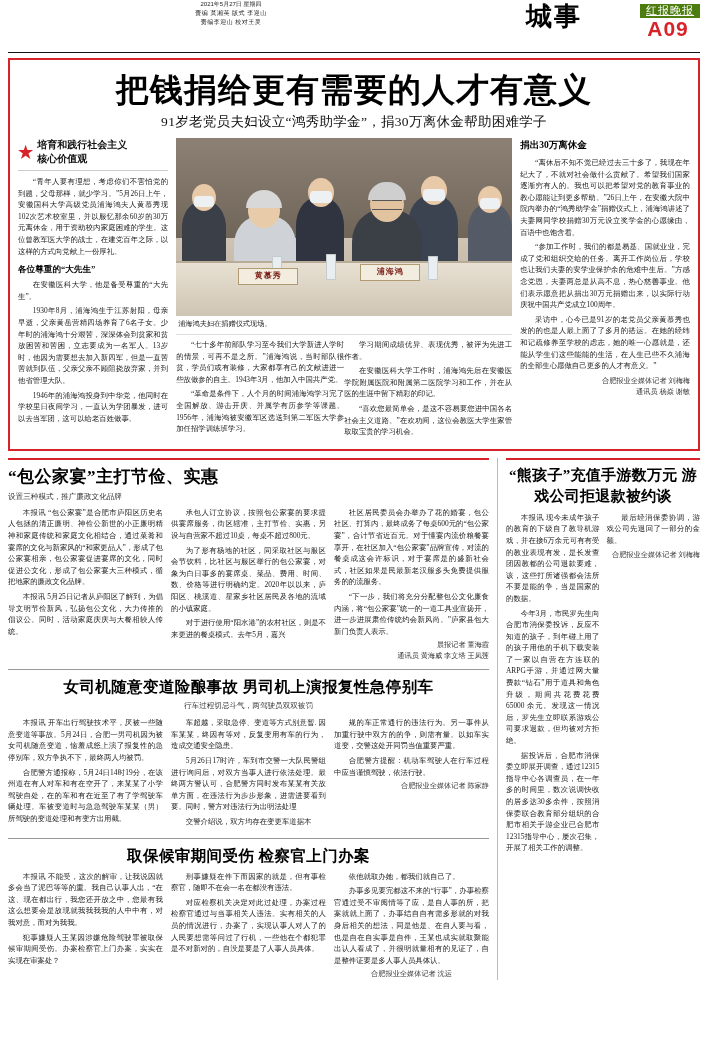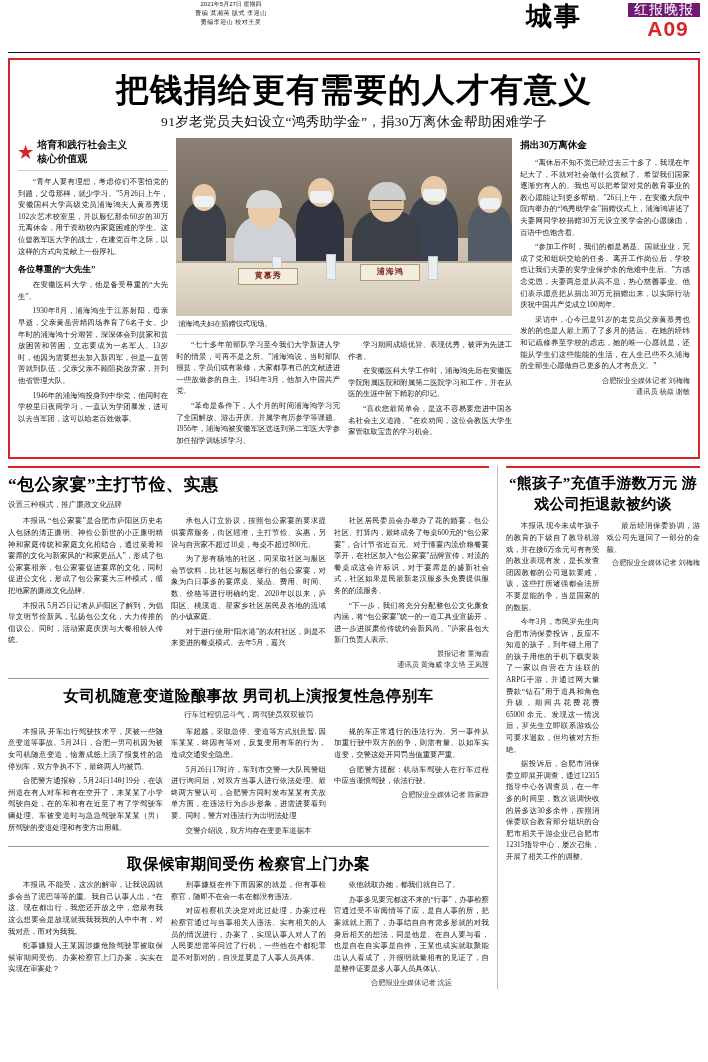--- a/index.html
+++ b/index.html
@@ -54,27 +54,28 @@
     letter-spacing: 2px;
     line-height: 34px;
     color: #000;
   }
   .masthead-right {
     width: 86px;
     text-align: right;
   }
   .brand-badge {
     display: inline-block;
-    background: #701a75;
+    background: #4d7c0f;
     color: #fff;
     padding: 1px 6px 2px 6px;
-    font-size: 14px;
+    font-size: 11px;
     font-family: "Liberation Sans", sans-serif;
     letter-spacing: 1px;
     line-height: 11px;
+    text-decoration: underline;
   }
   .page-num {
     color: #d8232a;
     font-size: 21px;
     font-weight: bold;
     font-family: "Liberation Sans", sans-serif;
     line-height: 22px;
     letter-spacing: 1px;
     text-align: center;
     width: 64px;
@@ -204,21 +205,20 @@
   }
   .photo-caption {
     font-size: 7.2px;
     line-height: 11px;
     padding: 3px 2px 4px 2px;
     color: #222;
     border-bottom: 1px solid #ddd;
   }
   .photo-cols {
     display: flex;
-    gap: 8px;
     margin-top: 4px;
     font-size: 7.4px;
     line-height: 11.6px;
   }
   .photo-cols > div { flex: 1; }
 
   .right-head {
     font-weight: bold;
     font-size: 9.5px;
     line-height: 15px;

